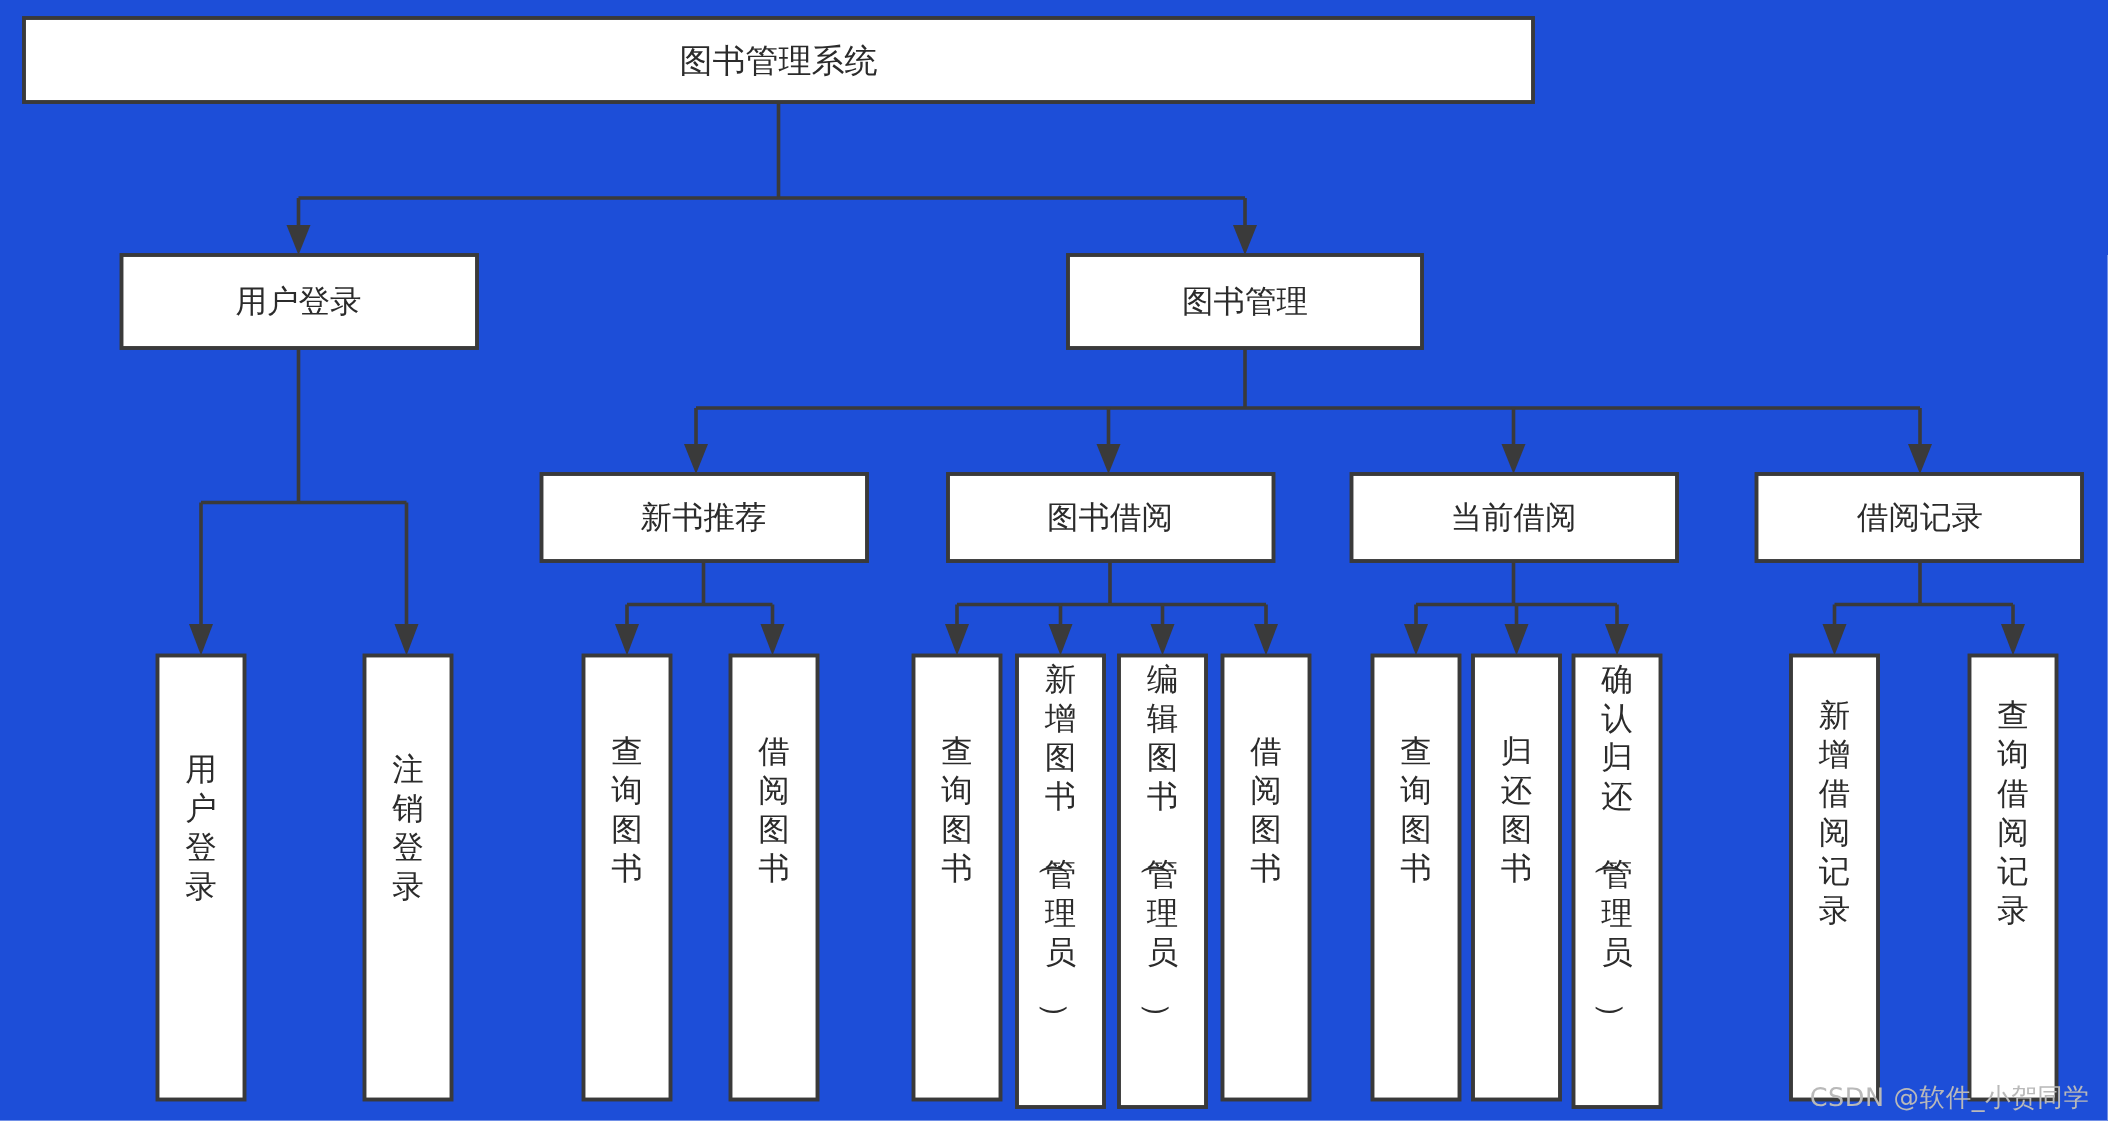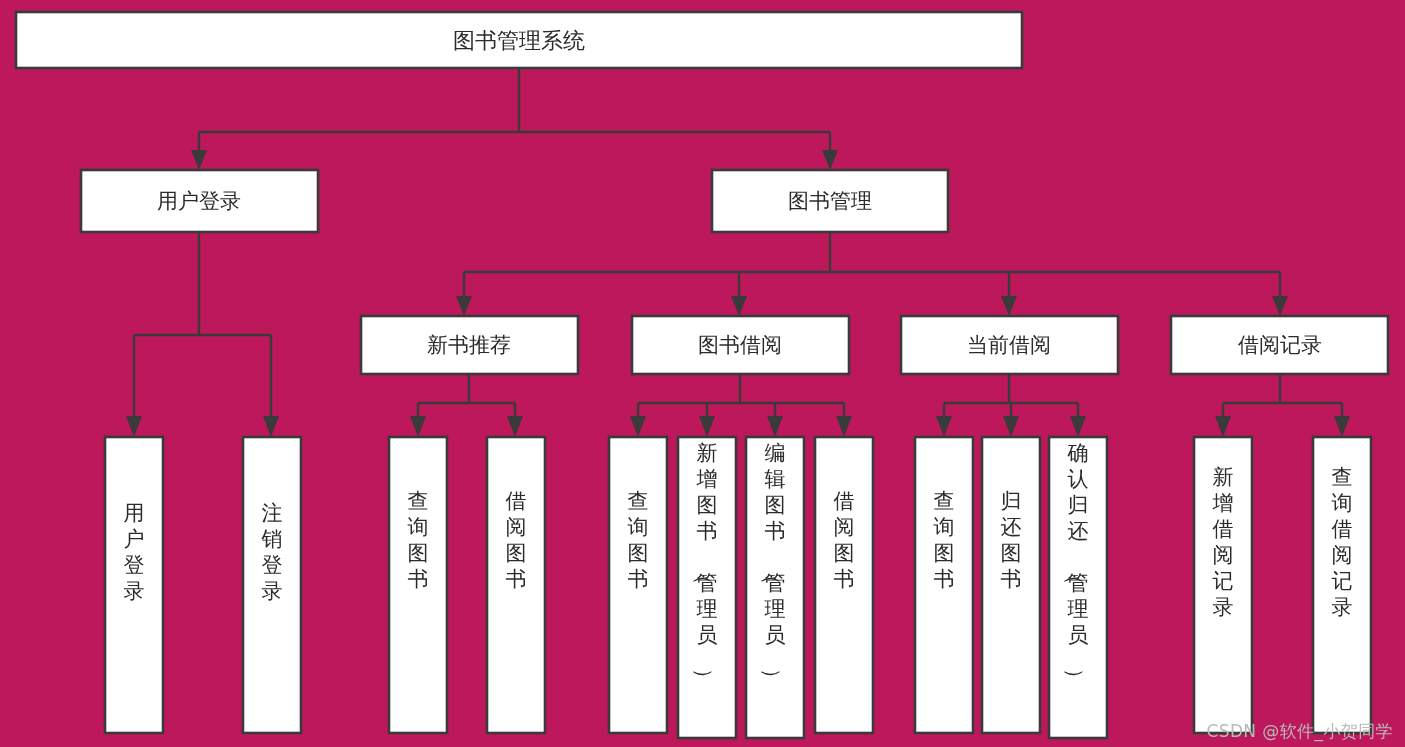--- a/index.html
+++ b/index.html
@@ -11,21 +11,21 @@
   body {
     width: 1405px;
     height: 747px;
     overflow: hidden;
     font-family: "DejaVu Sans", "Liberation Sans", sans-serif;
   }
   #diagram-root {
     position: relative;
     width: 1405px;
     height: 747px;
-    background: #be185d;
+    background: #1d4ed8;
   }
   svg#tree-svg {
     display: block;
     width: 1405px;
     height: 747px;
   }
   .node-box {
     fill: #ffffff;
     stroke: #3a3a3a;
     stroke-width: 2.6;

